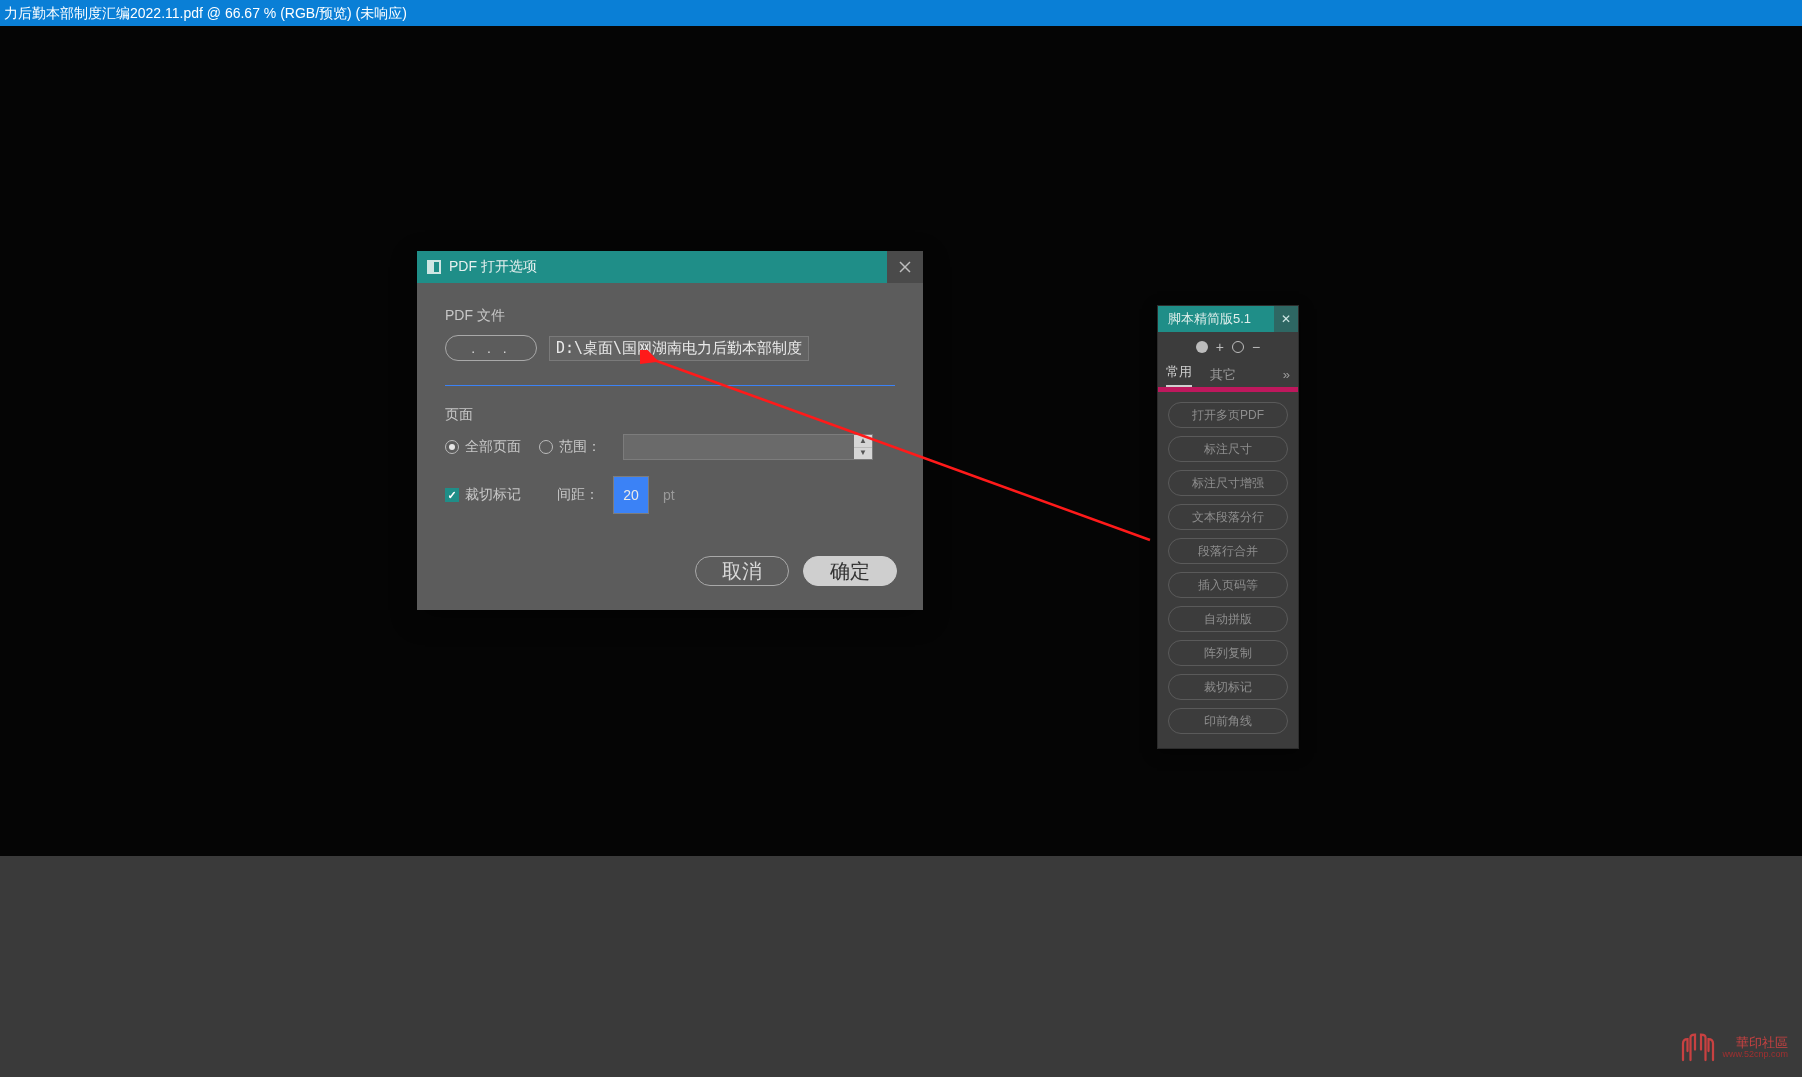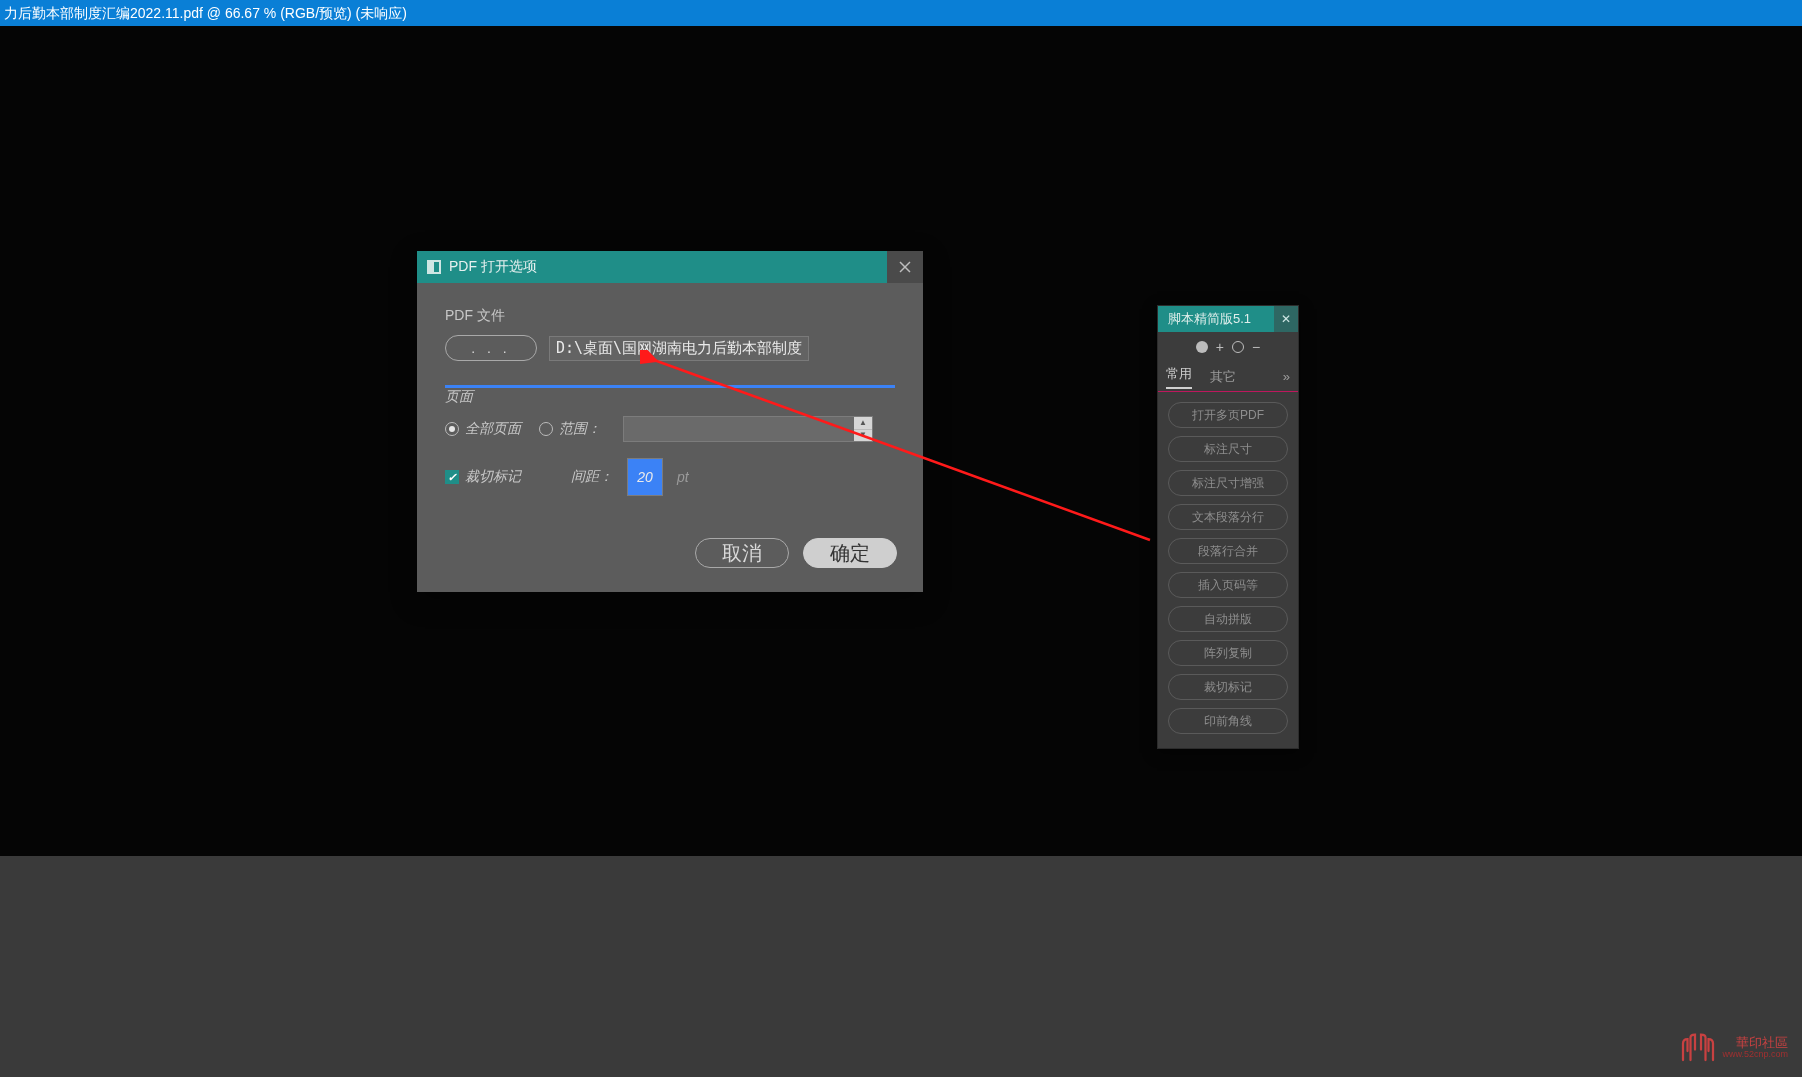--- a/index.html
+++ b/index.html
@@ -102,23 +102,22 @@
     background: #636363;
     border: 1px solid #7a7a7a;
     color: #eaeaea;
     padding: 2px 6px;
     font-size: 15px;
     white-space: nowrap;
     font-family: Consolas, monospace;
   }
 
   .pages-block {
-    border-top: 3px solid #3b82f6;
-    padding-top: 0;
-    font-style: italic;
+    border-top: 1px solid #3b82f6;
+    padding-top: 20px;
   }
   .radio-row {
     display: flex; align-items: center; gap: 18px;
     margin: 10px 0 16px 0;
   }
   .radio {
     width: 14px; height: 14px; border-radius: 50%;
     border: 1px solid #bbb; display: inline-flex;
     align-items: center; justify-content: center;
     margin-right: 6px;
@@ -150,21 +149,21 @@
   .checkbox-row {
     display: flex; align-items: center; gap: 8px;
     margin-bottom: 6px;
   }
   .checkbox {
     width: 14px; height: 14px;
     background: #1f8e88;
     display: inline-flex; align-items: center; justify-content: center;
     color: #fff; font-size: 11px; font-weight: bold;
   }
-  .gap-label { margin-left: 42px; color: #c7c7c7; }
+  .gap-label { margin-left: 28px; color: #c7c7c7; }
   .gap-input {
     width: 36px; height: 38px;
     background: #3b82f6;
     border: 1px solid #7c7c7c;
     color: #eaeaea;
     text-align: center;
     font-size: 14px;
     display: inline-flex; align-items: center; justify-content: center;
     margin: 0 6px;
   }
@@ -218,21 +217,21 @@
   }
   .panel-row1 .dot-filled {
     width: 12px; height: 12px; border-radius: 50%; background: #bcbcbc;
   }
   .panel-row1 .dot-empty {
     width: 12px; height: 12px; border-radius: 50%; border: 1.5px solid #bcbcbc;
   }
   .panel-tabs {
     height: 30px; display: flex; align-items: center;
     padding: 0 8px; gap: 18px;
-    border-bottom: 1px solid #be185d;
+    border-bottom: 5px solid #be185d;
     color: #9c9c9c; font-size: 13px;
   }
   .panel-tabs .active {
     color: #cfcfcf;
     border-bottom: 2px solid #cfcfcf;
     padding-bottom: 4px;
   }
   .panel-tabs .more { margin-left: auto; font-size: 13px; color: #9c9c9c; }
   .panel-list {
     padding: 10px 10px 14px 10px;

